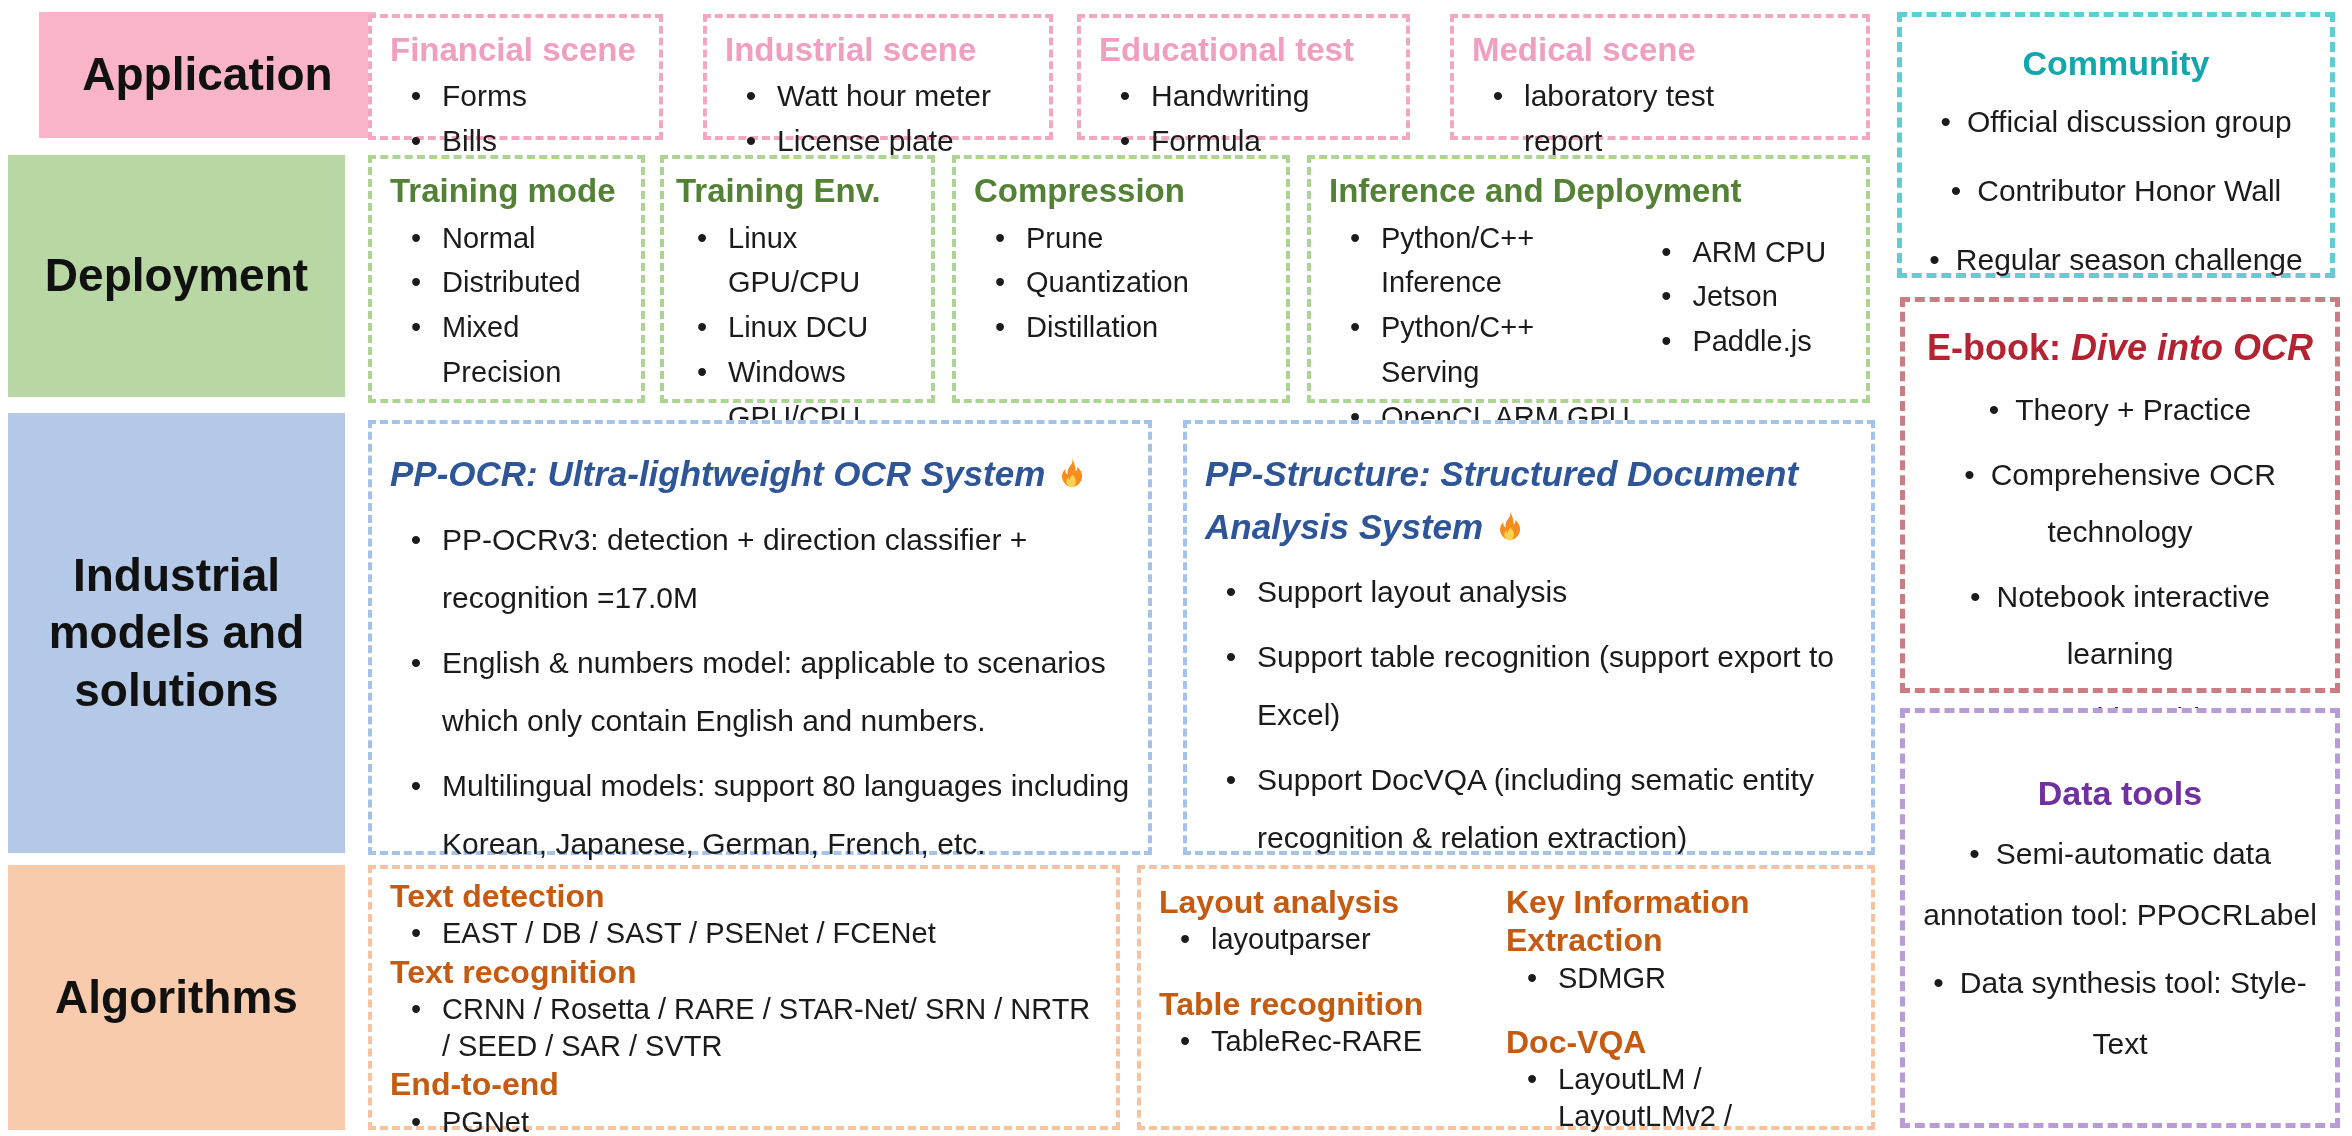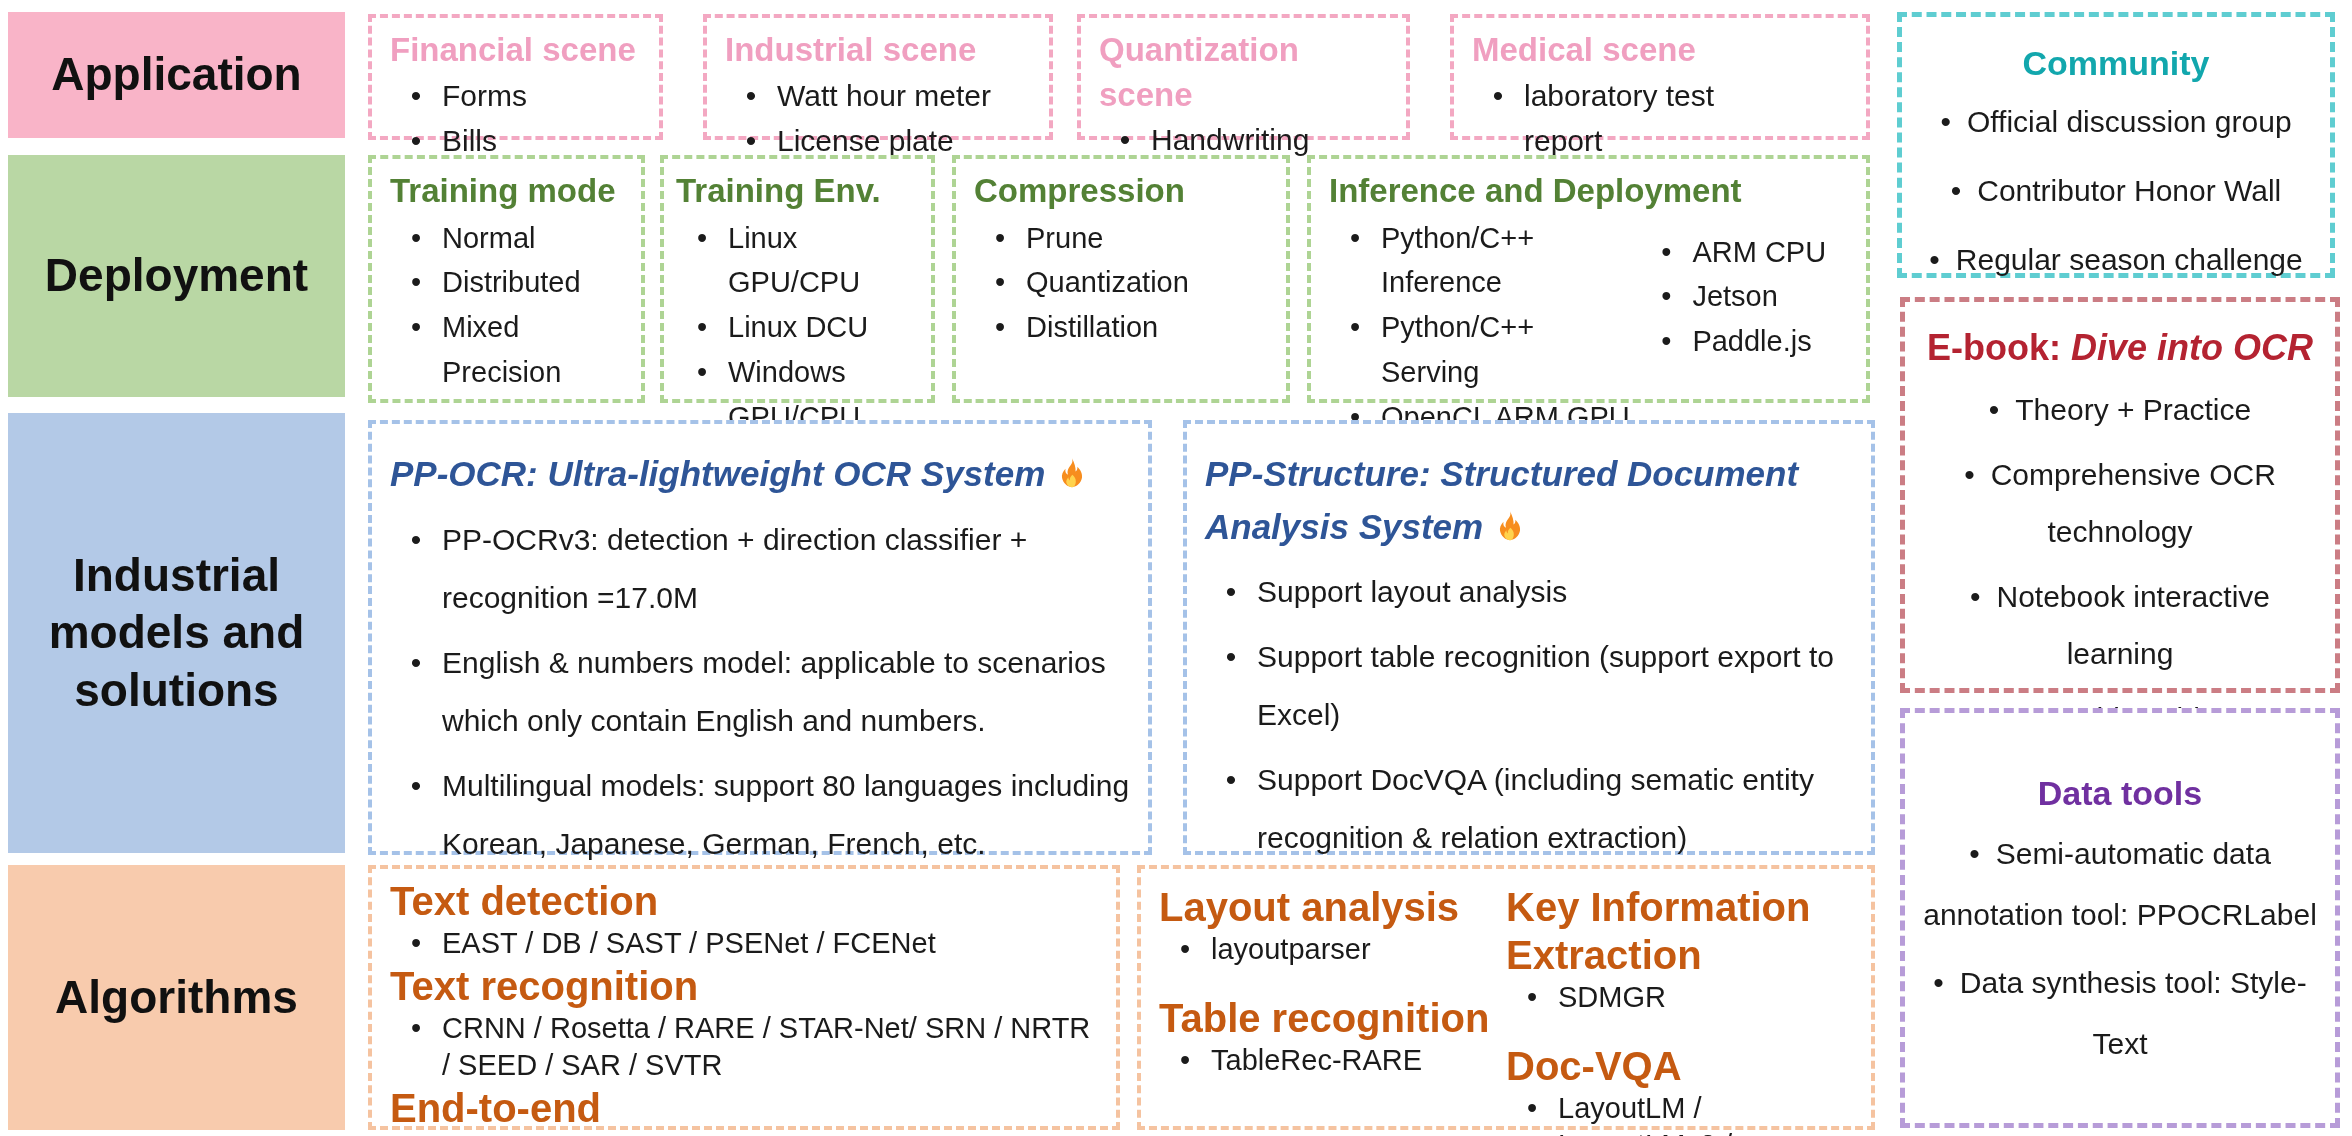--- a/index.html
+++ b/index.html
@@ -14,21 +14,21 @@
   .abs{position:absolute;box-sizing:border-box;}
 
   
   .rowlabel{
     left:8px;width:337px;
     display:flex;align-items:center;justify-content:center;
     text-align:center;
     font-weight:bold;font-size:46px;line-height:1.25;
     color:#111;
   }
-  .rl1{top:12px;height:126px;background:var(--label-pink);}
+  .rl1{top:12px;height:126px;background:var(--label-pink);margin-left:31px;}
   .rl2{top:155px;height:242px;background:var(--label-green);}
   .rl3{top:413px;height:440px;background:var(--label-blue);padding:0 14px;}
   .rl4{top:865px;height:265px;background:var(--label-orange);}
 
   
   .dbox{background:#fff;padding:10px 18px;}
   .pinkb{border:4px dashed var(--pink-border);}
   .greenb{border:4px dashed var(--green-border);}
   .blueb{border:4px dashed var(--blue-border);}
   .orangeb{border:4px dashed var(--orange-border);}
@@ -54,21 +54,21 @@
 
   .dep .li{font-size:29px;line-height:1.55;}
   .dep .box-title{margin-bottom:2px;}
   .inf-cols{display:flex;}
   .inf-left{flex:0 0 60%;}
   .inf-right{flex:0 0 40%;margin-top:14px;}
 
   .ind .li{font-size:30px;line-height:1.95;margin-top:6px;}
   .ind .box-title{margin-bottom:6px;font-style:italic;}
 
-  .algo .sec-title{font-weight:bold;font-size:40px;line-height:1.2;color:var(--orange-title);}
+  .algo .sec-title{font-weight:bold;font-size:32px;line-height:1.2;color:var(--orange-title);}
   .algo .li{font-size:29px;line-height:1.28;}
   .algo2-cols{display:flex;height:100%;}
   .algo2-col{flex:1 1 50%;display:flex;flex-direction:column;}
   .algo2-col .sec-title{margin-top:26px;}
   .algo2-col .sec-title:first-child{margin-top:14px;}
 
   
   .center-box{text-align:center;}
   .center-box .box-title{font-size:34px;margin-top:14px;}
   .center-list .li{display:block;text-align:center;}
@@ -113,21 +113,21 @@
           <span class="dot">•</span>
           <span class="txt">Watt hour meter</span>
         </div>
         <div class="li">
           <span class="dot">•</span>
           <span class="txt">License plate</span>
         </div>
       </div>
   </div>
   <div class="abs dbox pinkb scene" style="left:1077px;top:14px;width:333px;height:126px;">
-    <div class="box-title pink-t">Quantization scene</div>
+    <div class="box-title pink-t">Educational test</div>
     <div>
         <div class="li">
           <span class="dot">•</span>
           <span class="txt">Handwriting</span>
         </div>
         <div class="li">
           <span class="dot">•</span>
           <span class="txt">Formula</span>
         </div>
       </div>

